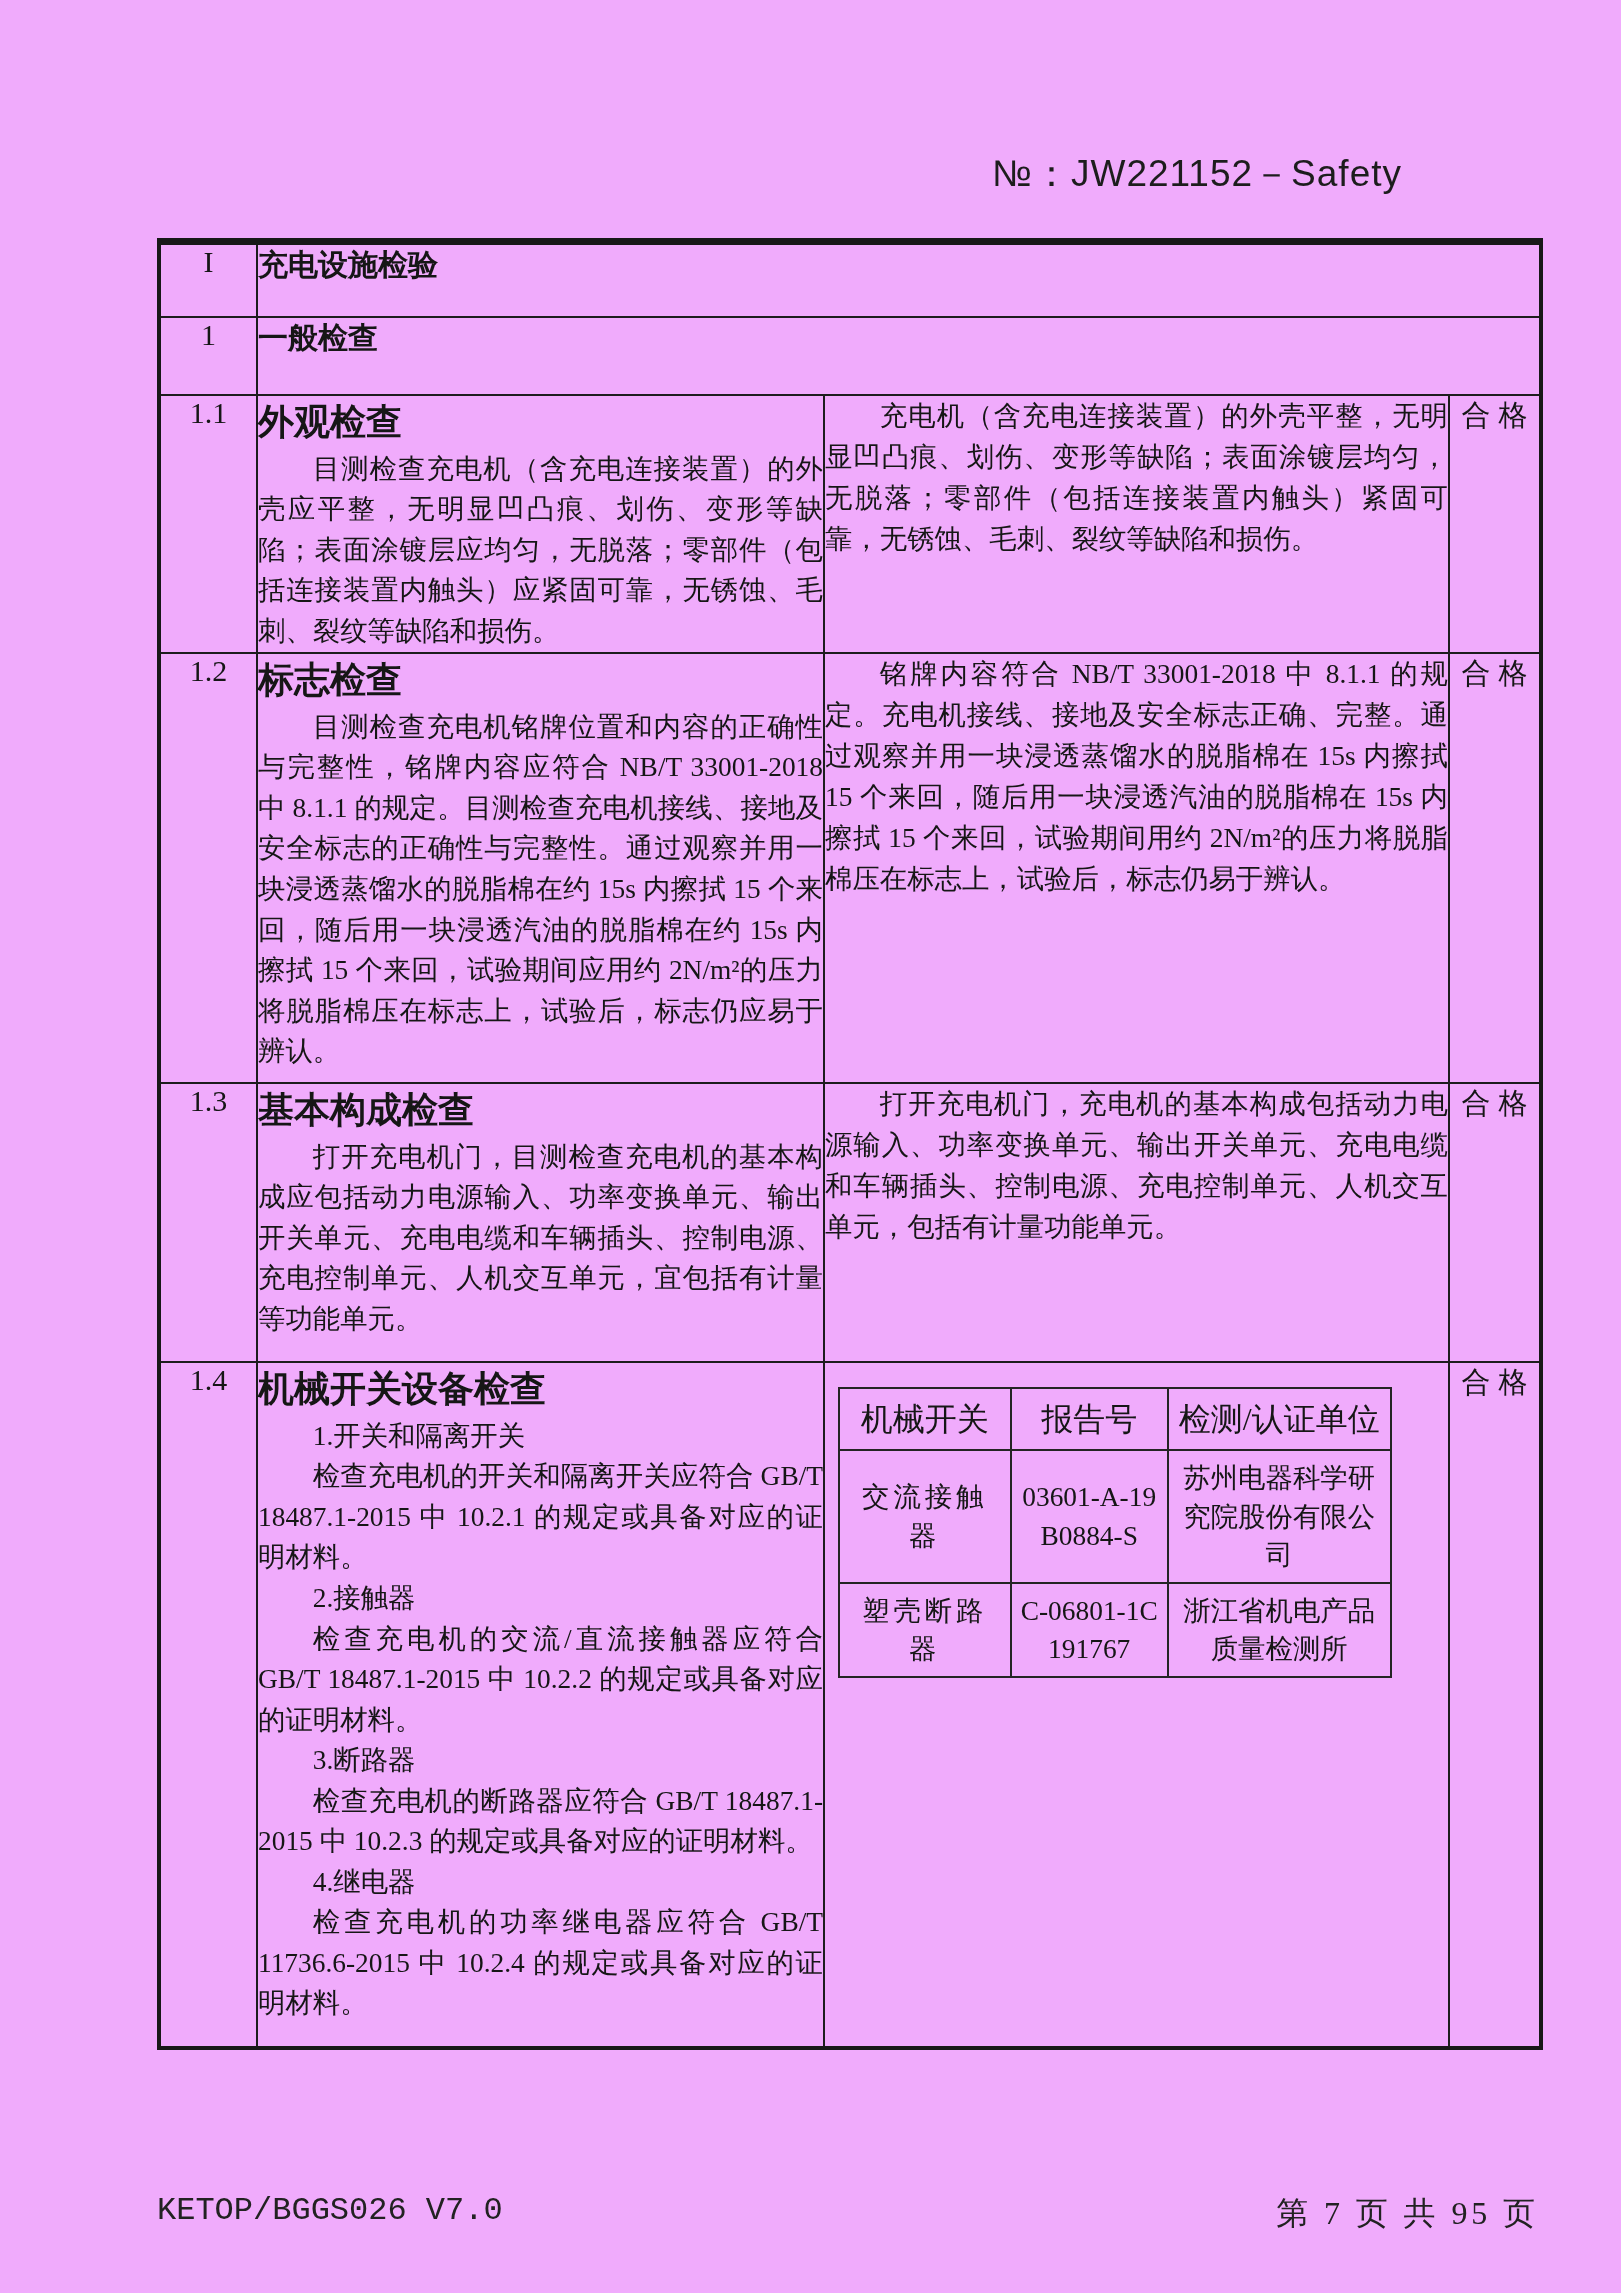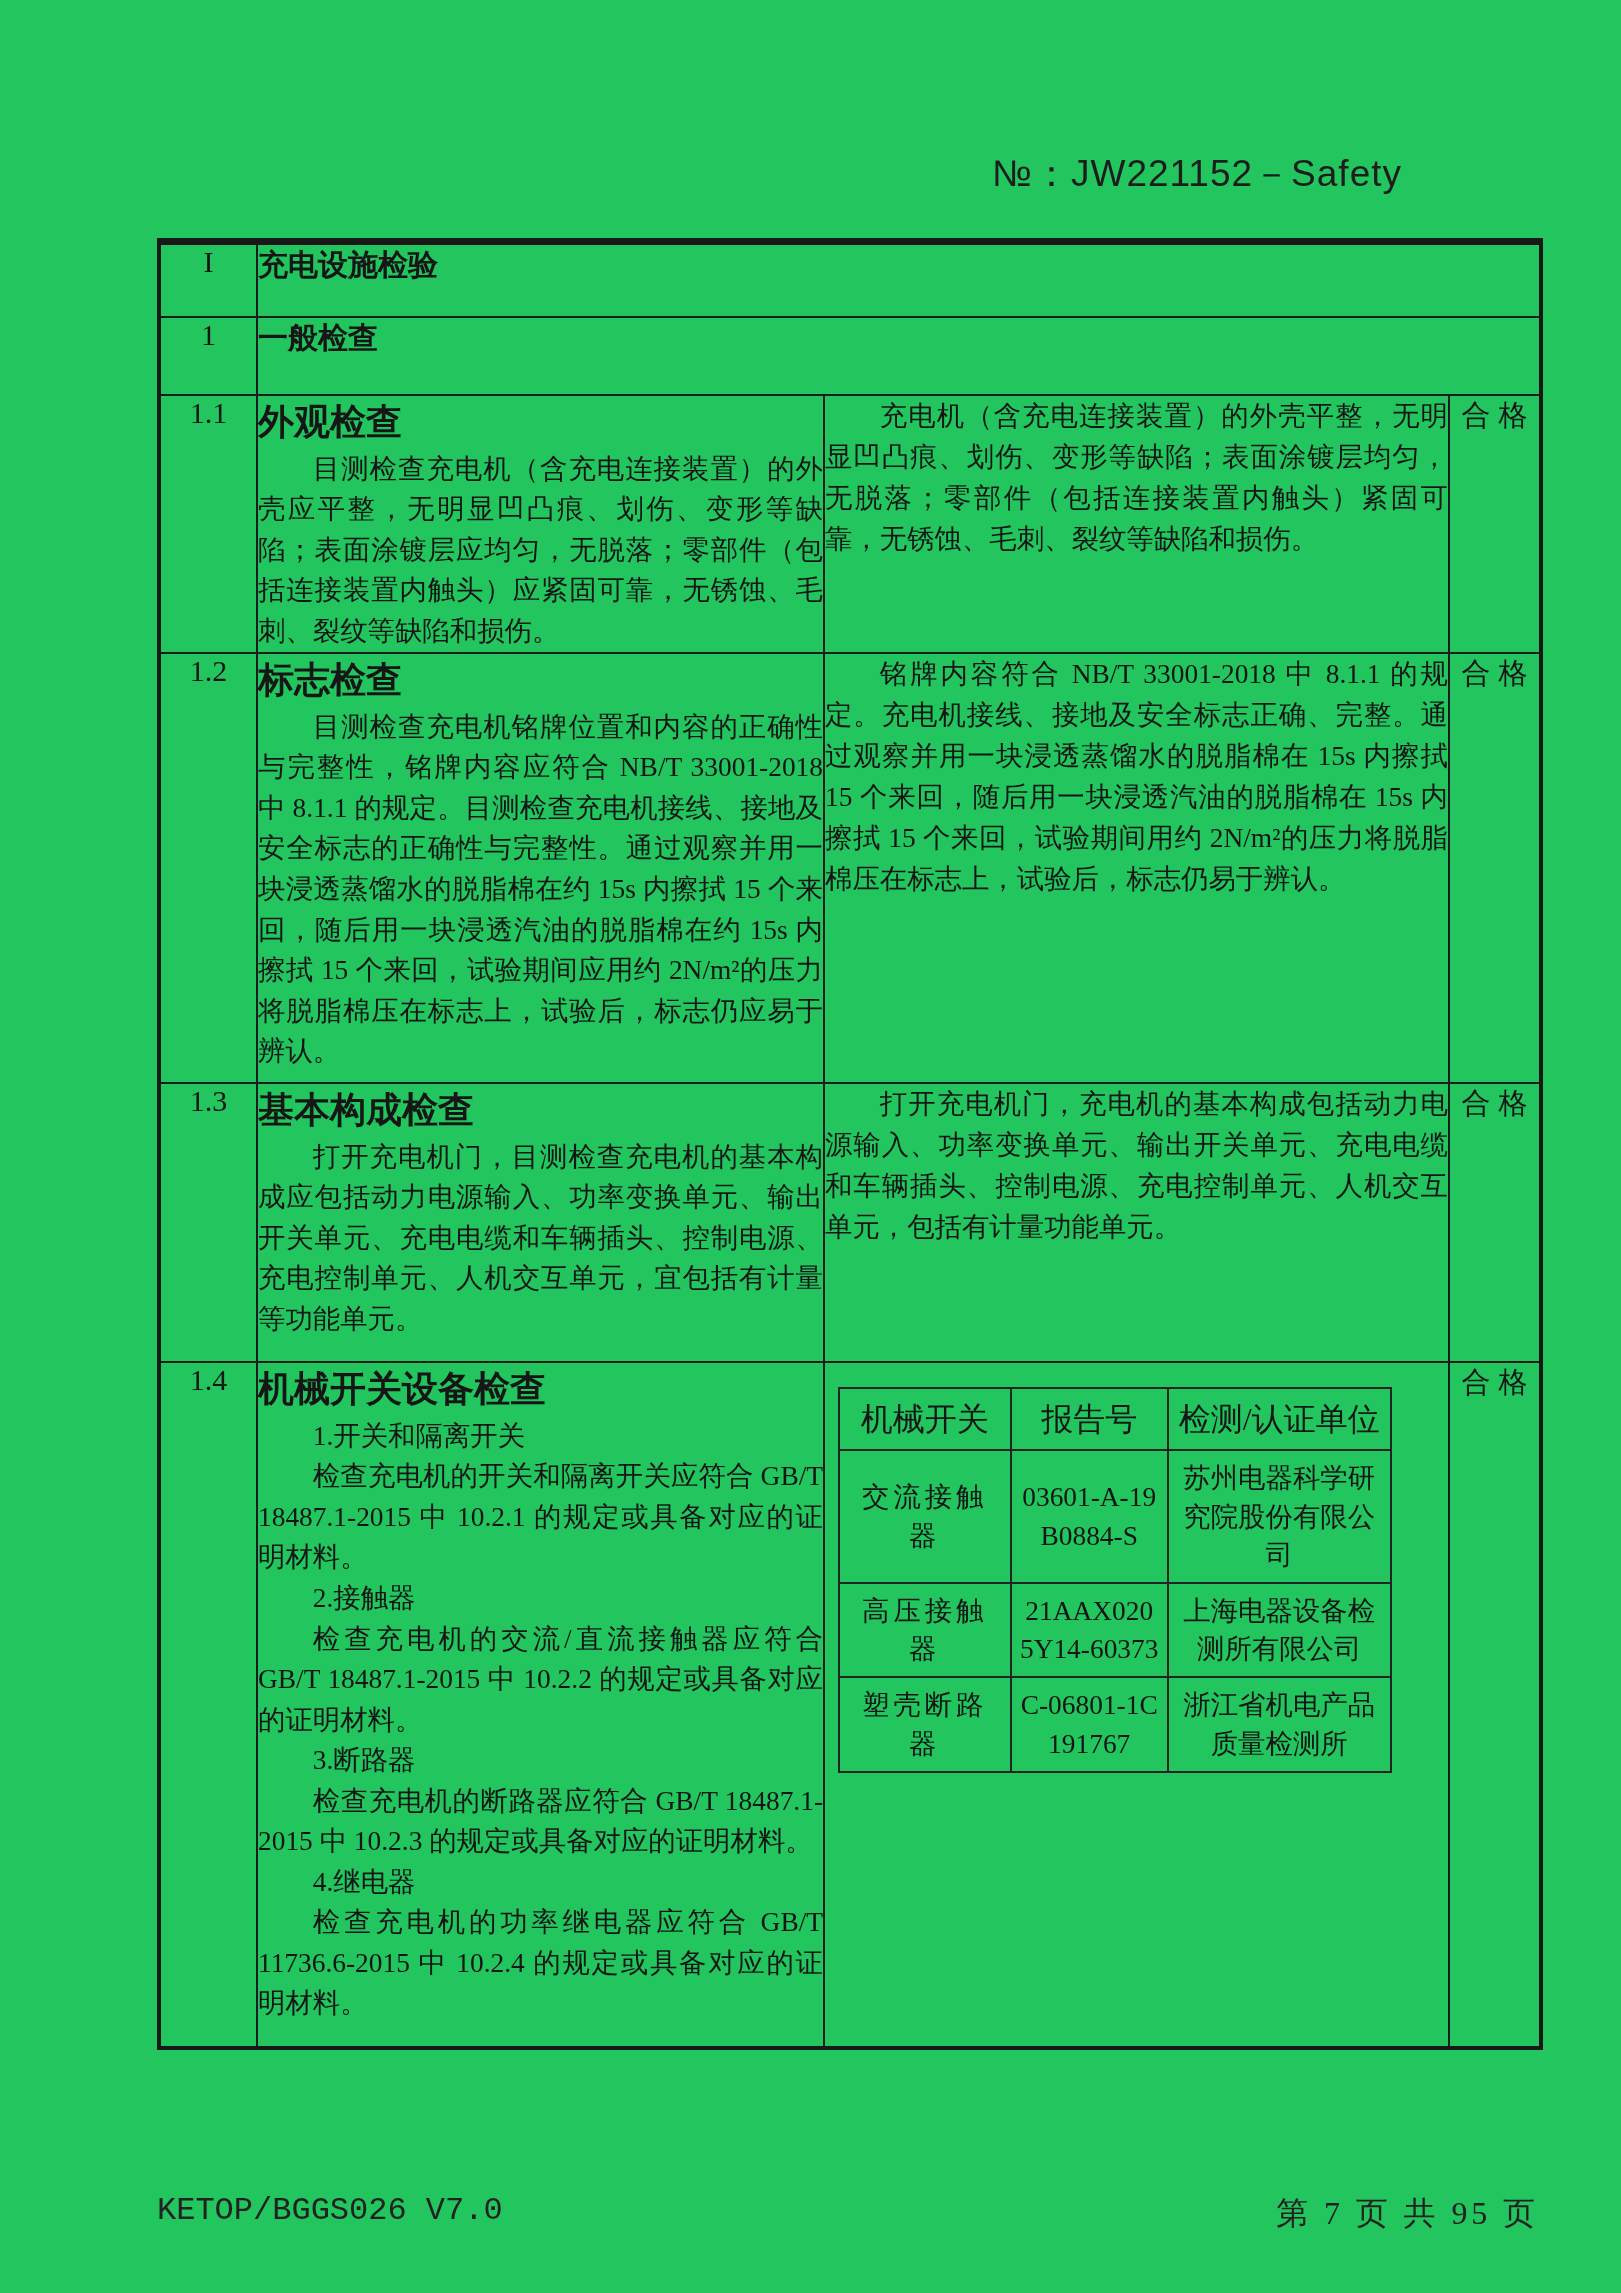--- a/index.html
+++ b/index.html
@@ -1,19 +1,19 @@
 <!DOCTYPE html>
 <html><head>
 <meta charset="utf-8">
 <style>
   html,body{margin:0;padding:0;background:#888;}
   .page{
     position:relative;
     width:1621px;height:2294px;
-    background:#22c55e;
+    background:#f0abfc;
     font-family:"Liberation Serif","DejaVu Serif",serif;
     color:#161616;
     overflow:hidden;
   }
   .doc-no{
     position:absolute;
     top:149px;left:0;width:1402px;
     text-align:right;
     font-family:"Liberation Sans","DejaVu Sans",sans-serif;
     font-size:37px;
@@ -194,25 +194,20 @@
             <th>机械开关</th>
             <th>报告号</th>
             <th>检测/认证单位</th>
           </tr>
           <tr>
             <td class="sw-name">交流接触器</td>
             <td class="rep-no">03601-A-19B0884-S</td>
             <td>苏州电器科学研究院股份有限公司</td>
           </tr>
           <tr>
-            <td class="sw-name">高压接触器</td>
-            <td class="rep-no">21AAX0205Y14-60373</td>
-            <td>上海电器设备检测所有限公司</td>
-          </tr>
-          <tr>
             <td class="sw-name">塑壳断路器</td>
             <td class="rep-no">C-06801-1C191767</td>
             <td>浙江省机电产品质量检测所</td>
           </tr>
         </tbody>
             </table>
       </td>
       <td class="verdict-cell">合格</td>
     </tr>
   </tbody>

